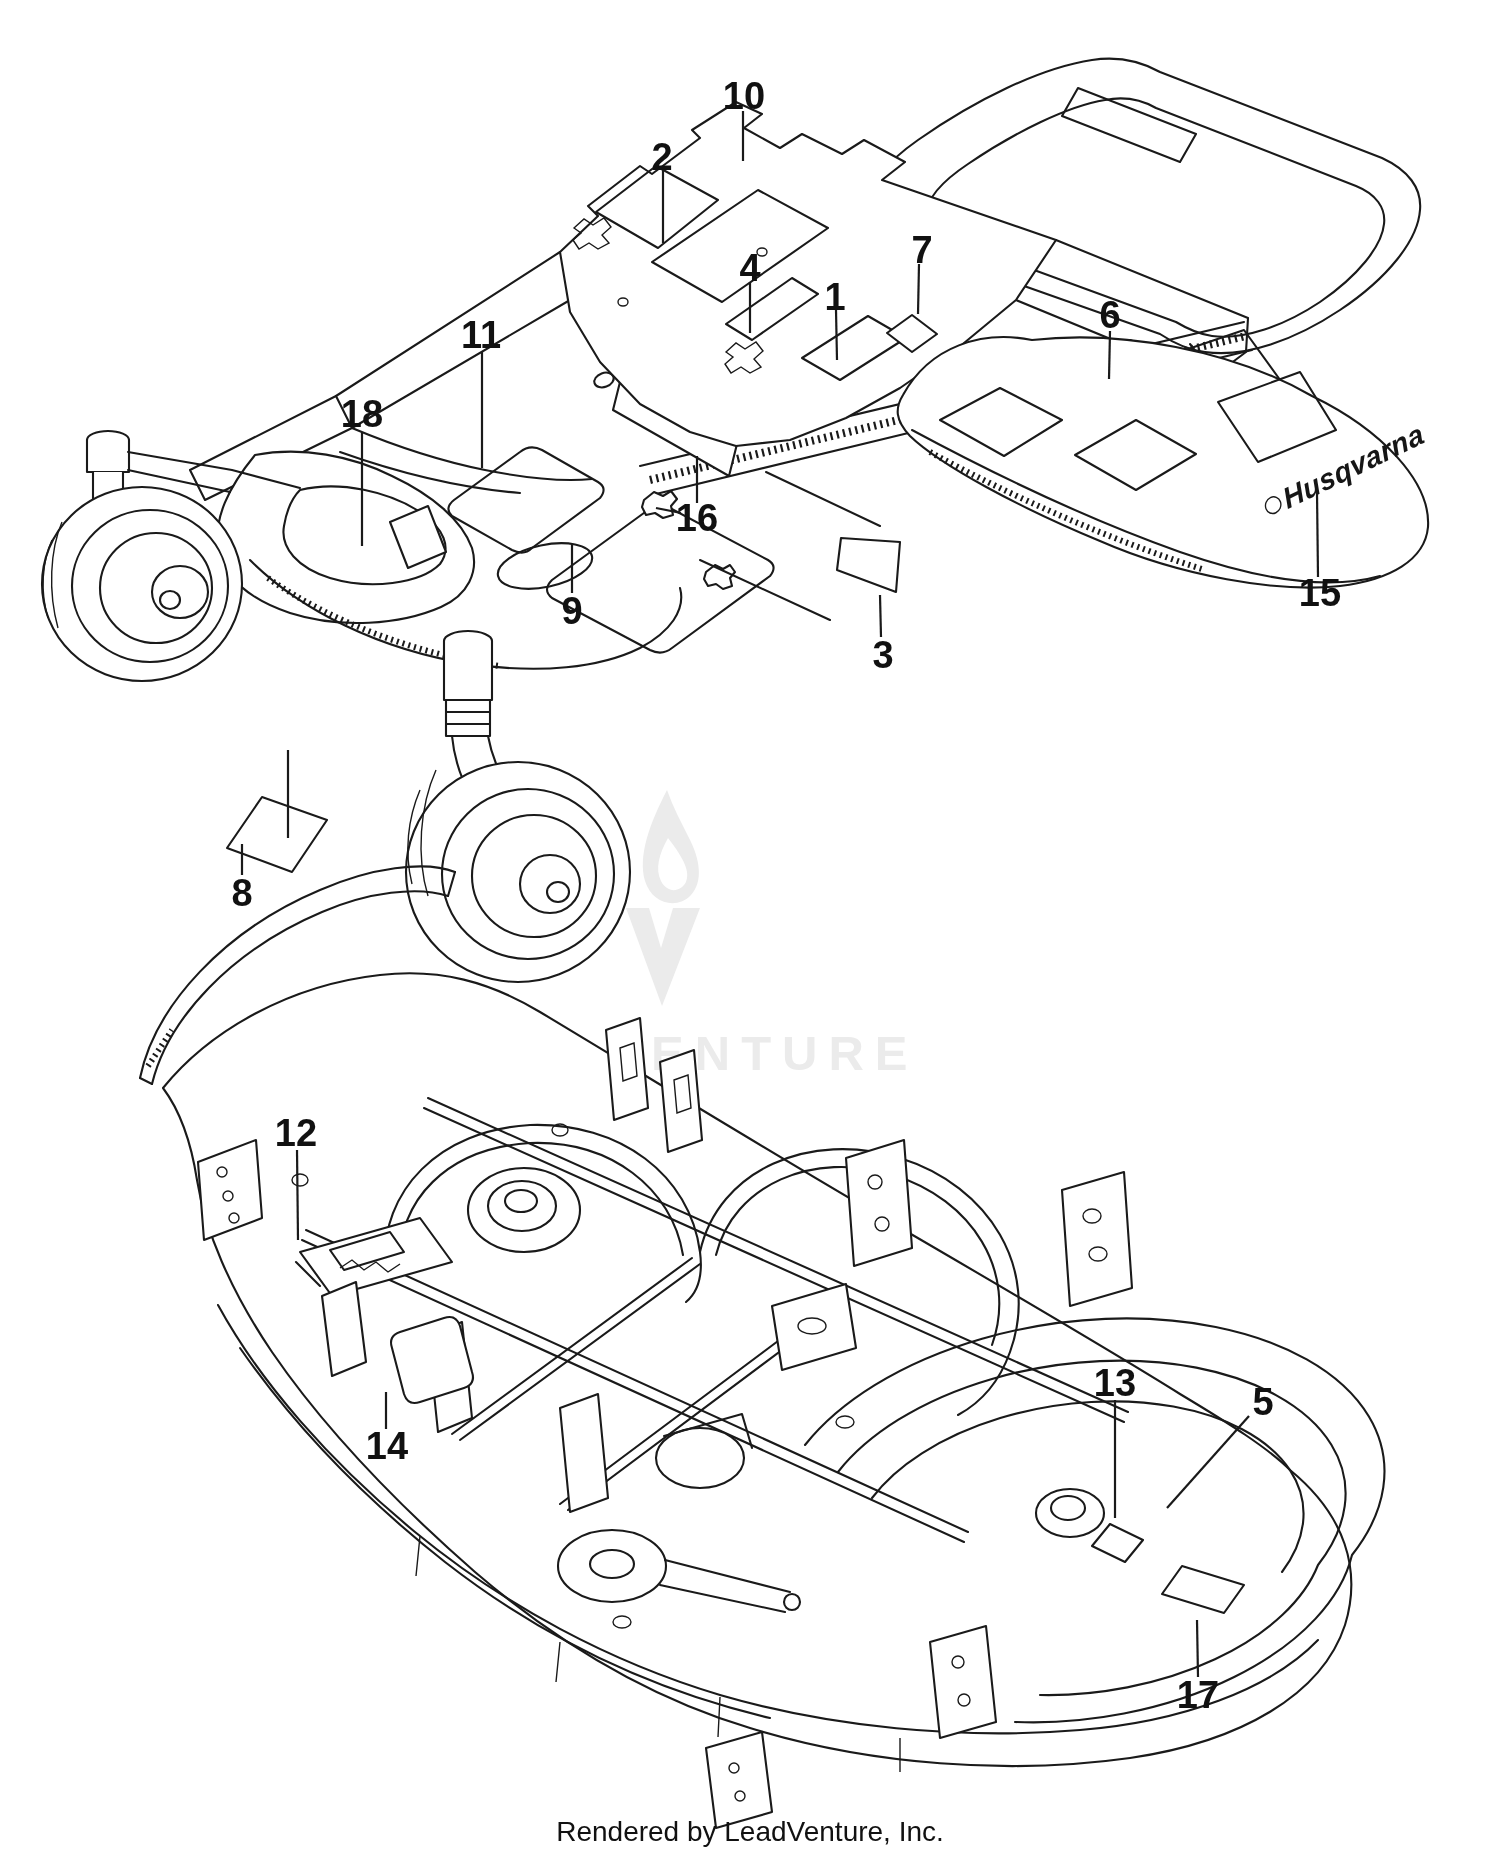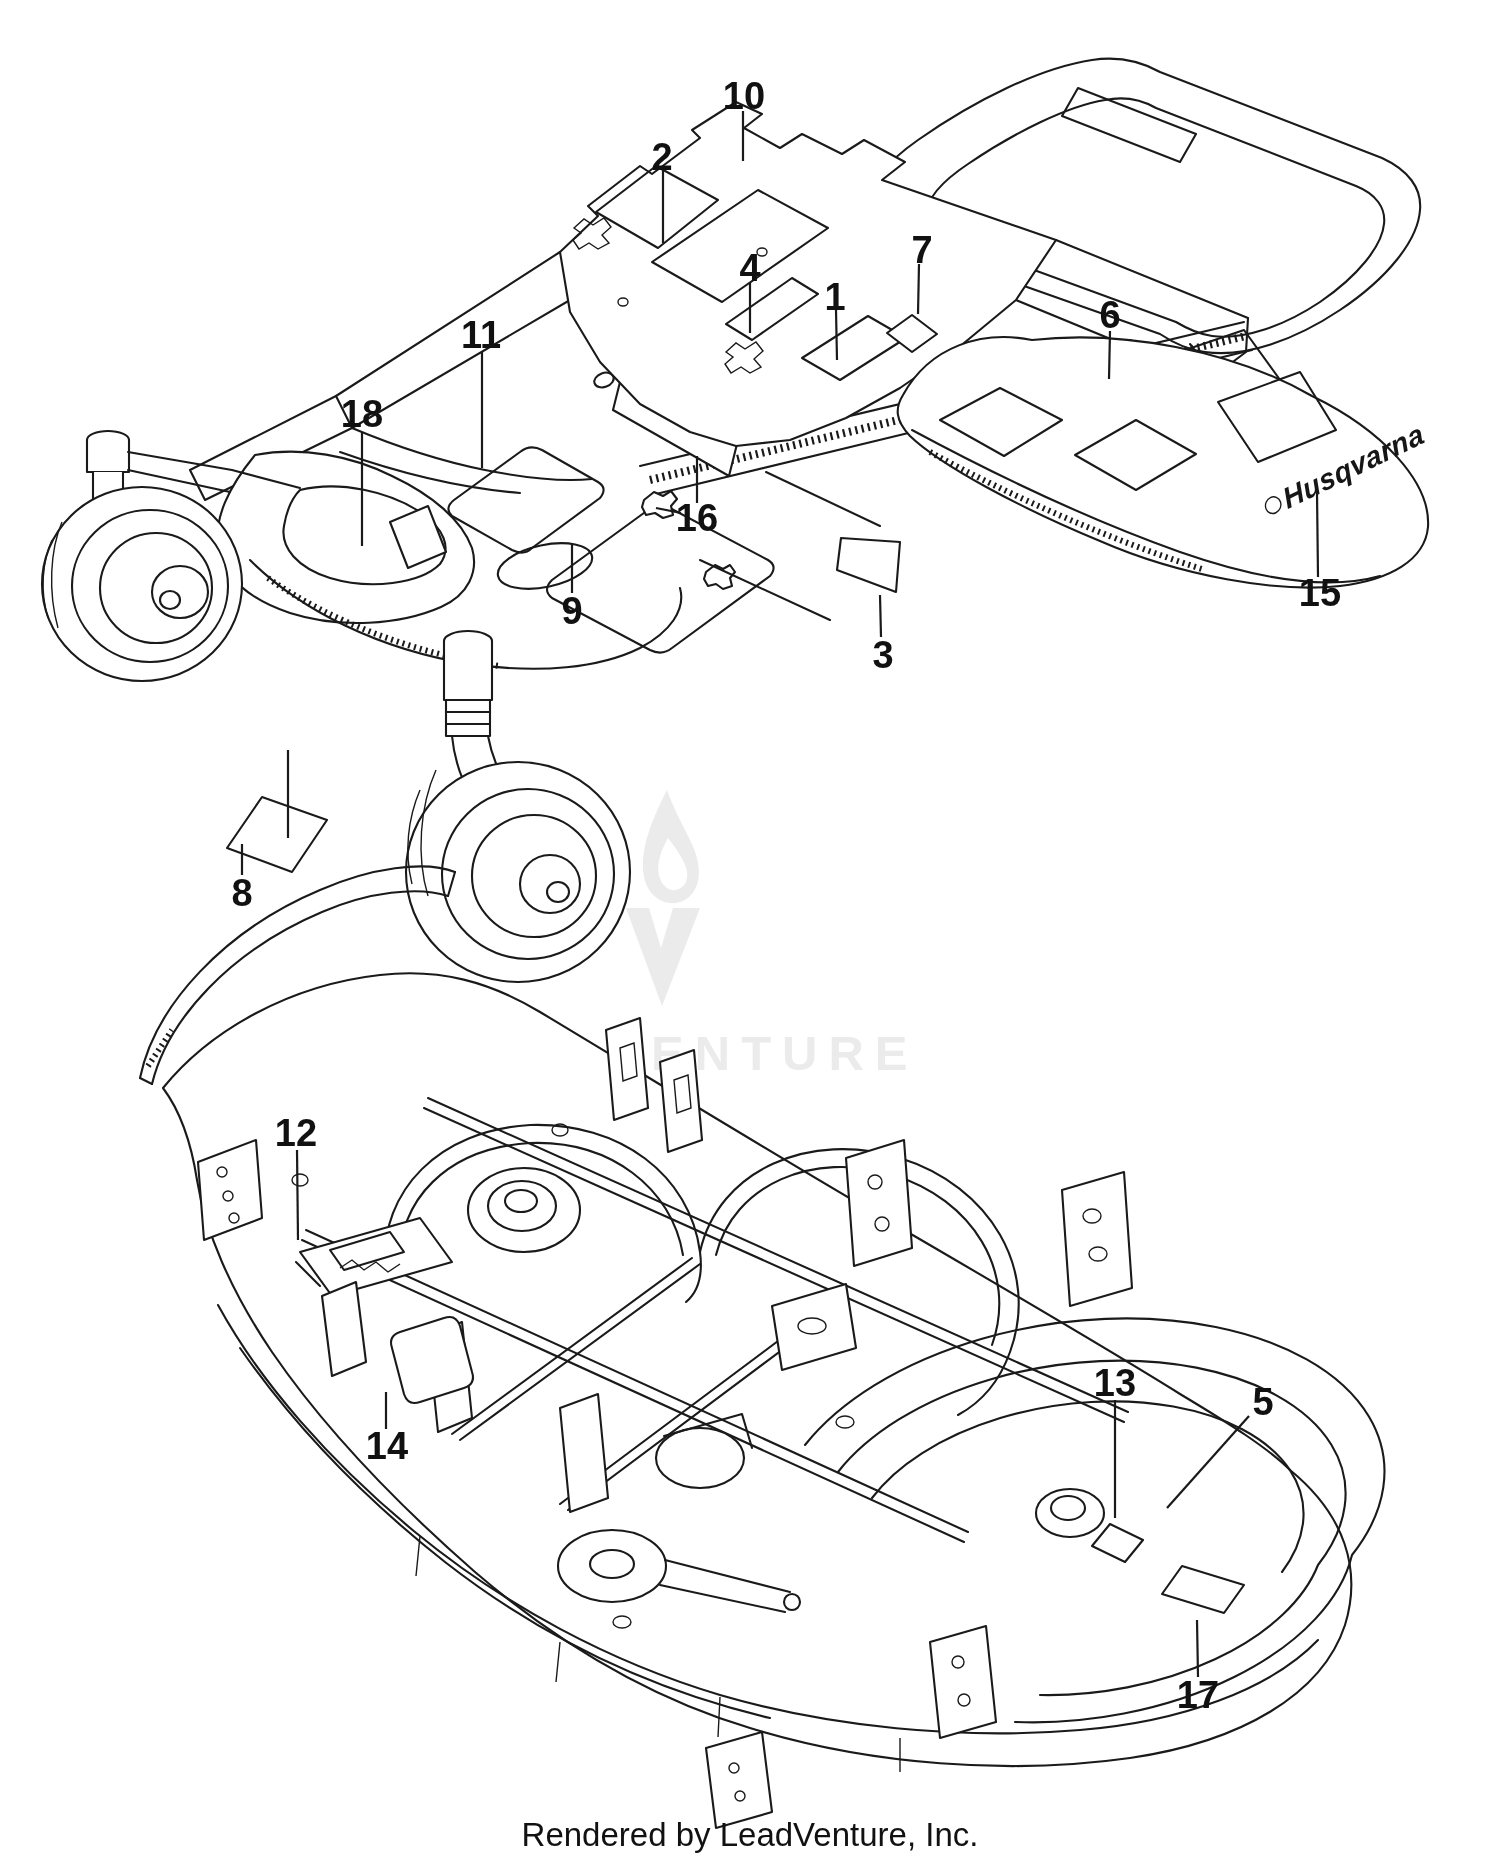--- a/index.html
+++ b/index.html
@@ -8,21 +8,21 @@
   svg{position:absolute;left:0;top:0;}
   .ln{fill:none;stroke:#1a1a1a;stroke-width:2.1;stroke-linecap:round;stroke-linejoin:round;}
   .lnw{fill:#ffffff;stroke:#1a1a1a;stroke-width:2.1;stroke-linecap:round;stroke-linejoin:round;}
   .thin{fill:none;stroke:#1a1a1a;stroke-width:1.4;}
   .hatch{fill:none;stroke:#1a1a1a;stroke-width:8;stroke-dasharray:2.2 4.2;}
   .hatch2{fill:none;stroke:#1a1a1a;stroke-width:6;stroke-dasharray:2 4;}
   .callout-num{font-family:"Liberation Sans", sans-serif;font-weight:700;font-size:38px;fill:#111111;}
   .wm-text{font-family:"Liberation Sans", sans-serif;font-weight:700;font-size:49px;letter-spacing:11px;}
   .logo-text{font-family:"Liberation Sans", sans-serif;font-weight:700;font-style:italic;font-size:29px;fill:#161616;letter-spacing:.5px;}
   .footer-text{position:absolute;left:0;right:0;top:1816px;text-align:center;
-     font-family:"Liberation Sans", sans-serif;font-size:33px;color:#111111;}
+     font-family:"Liberation Sans", sans-serif;font-size:28px;color:#111111;}
 </style>
 </head>
 <body>
 
 <div class="page">
 <svg width="1500" height="1857" viewBox="0 0 1500 1857">
 
   <g>
     <path fill="#ebebeb" fill-rule="evenodd" d="M 667,790 C 649,825 638,856 645,881 C 652,904 677,910 691,895 C 703,882 701,860 688,836 C 681,822 673,807 667,790 Z
          M 668,838 C 659,854 655,869 661,881 C 667,893 680,893 686,882 C 690,872 685,860 668,838 Z"></path>

